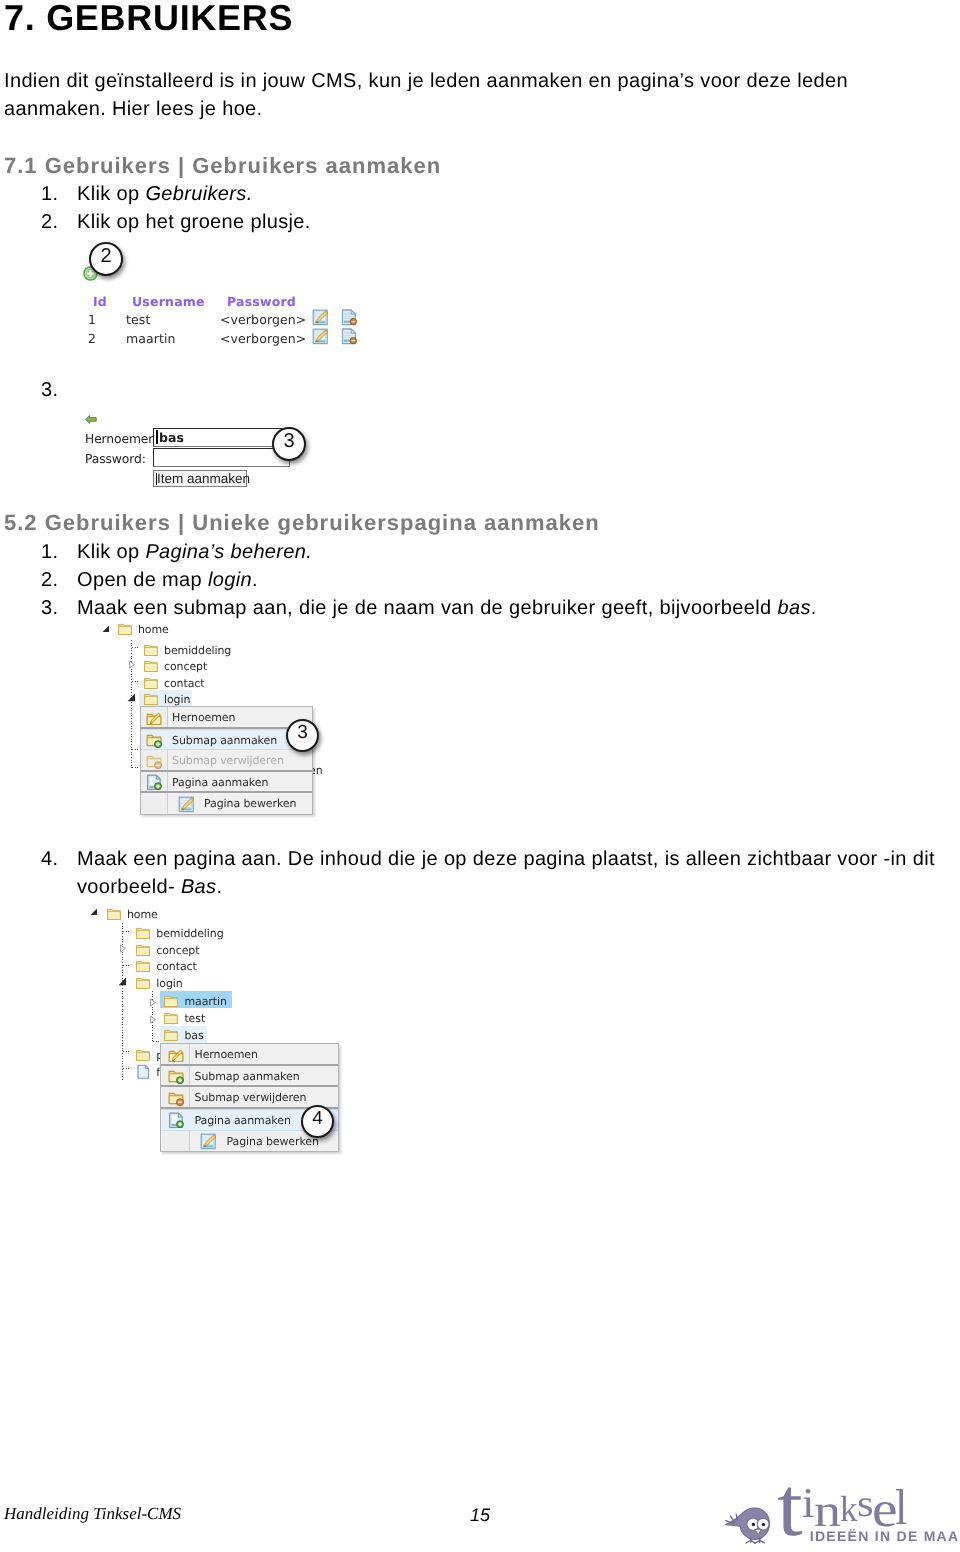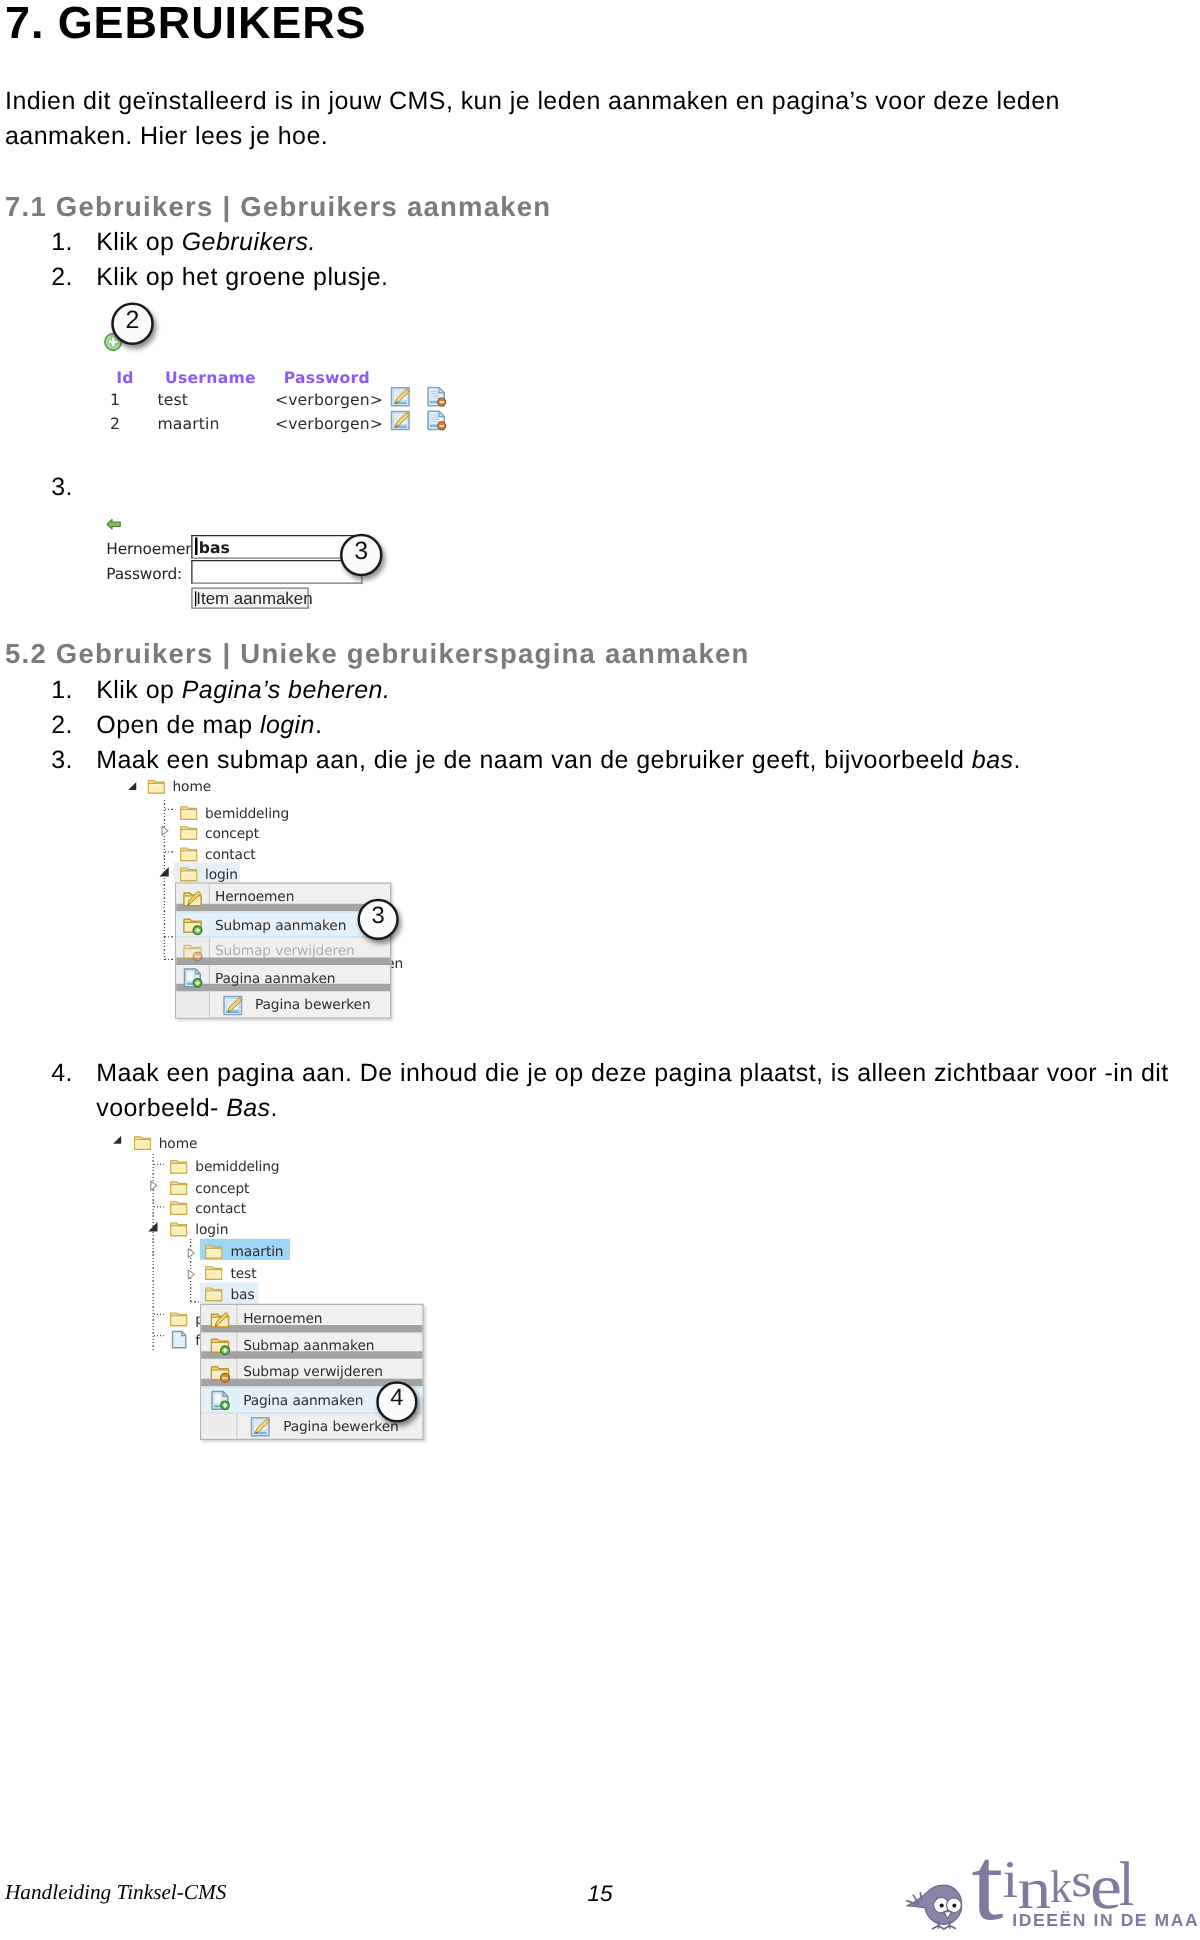--- a/index.html
+++ b/index.html
@@ -65,21 +65,21 @@
   .tdash{position:absolute;height:1px;background:
         repeating-linear-gradient(to right,#4d4d4d 0 1px,rgba(0,0,0,0) 1px 2.6px);}
   .tarw{position:absolute;width:0;height:0;}
 
   
   .cmenu{position:absolute;background:#f0f0f0;border:1px solid #b4b4b4;box-sizing:border-box;
          box-shadow:1.5px 1.5px 2px rgba(0,0,0,0.16);}
   .cmenu .gutter{position:absolute;left:0;top:0;width:26px;height:100%;
          background:#eeeeee;border-right:1px solid #cfcfcf;}
   .citem{position:absolute;left:0;width:100%;height:21.6px;
-         border-bottom:6px solid #a3a3a3;box-sizing:border-box;}
+         border-bottom:2px solid #a3a3a3;box-sizing:border-box;}
   .citem:last-child{border-bottom:none;margin-left:32px;}
   .cmenu.wide .citem .clbl{left:33.5px;}
   .cmenu.wide .citem .cico{left:7px;}
   .citem .clbl{position:absolute;left:31px;top:0;font-family:"DejaVu Sans",sans-serif;
          font-size:11px;line-height:21.6px;letter-spacing:-0.1px;color:#2d2d2d;white-space:pre;}
   .citem.dis .clbl{color:#adadad;}
   .citem.hl{background:#e4f1fa;border-top:1px solid #c8dff0;border-bottom:1px solid #c8dff0;}
   .citem .cico{position:absolute;left:5px;top:2.5px;width:17px;height:17px;}
 
   

